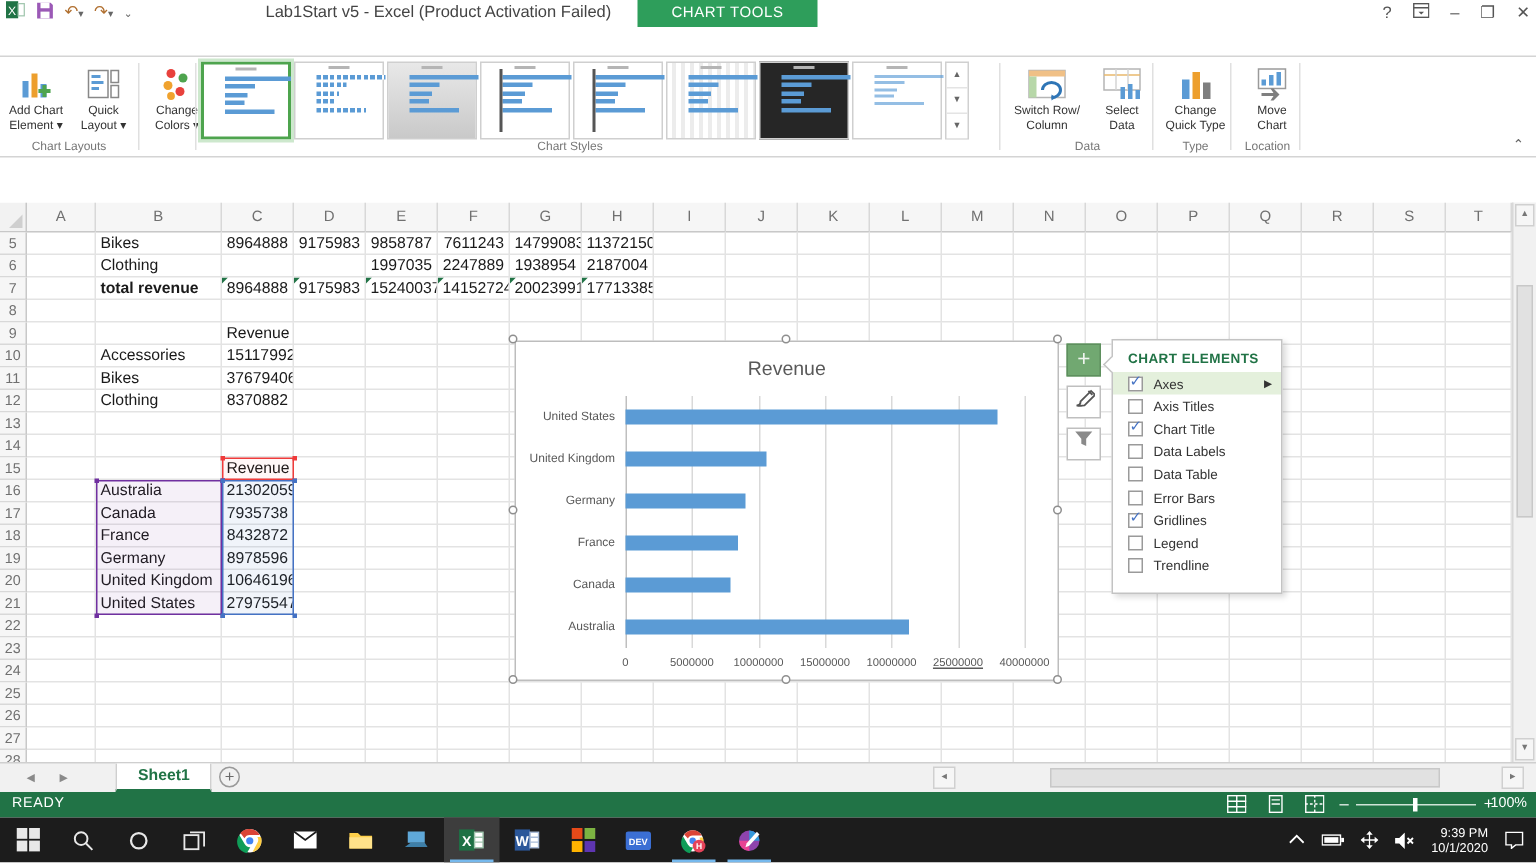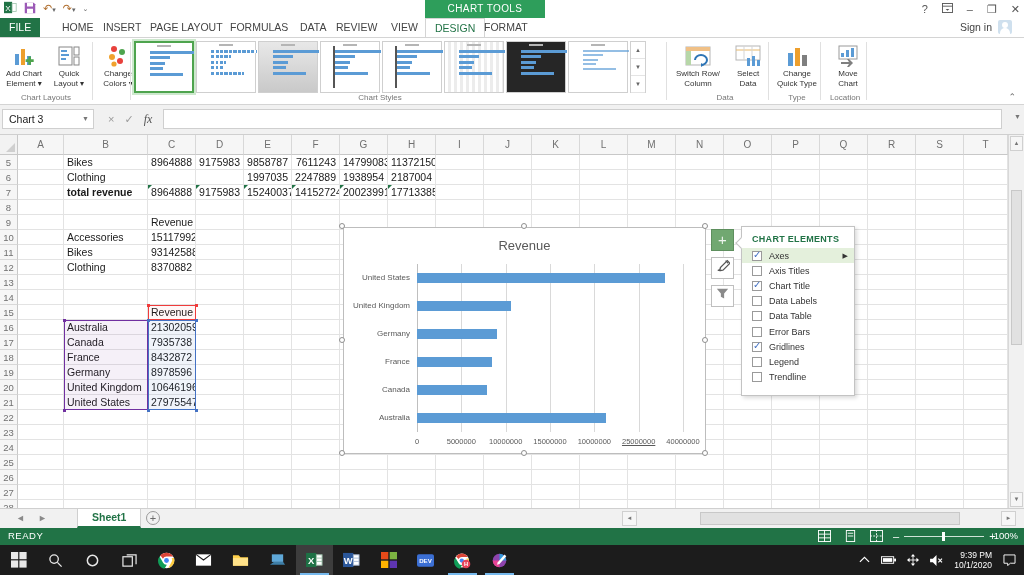--- a/index.html
+++ b/index.html
@@ -142,52 +142,35 @@
           </svg></span>
       <span><svg width="12" height="12" viewBox="0 0 16 16">
             <path d="M1 1h12l2 2v12H1z" fill="#9b59b6"></path>
             <rect x="4" y="1" width="8" height="5" fill="#fff"></rect>
             <rect x="4" y="9" width="8" height="6" fill="#fff"></rect>
           </svg></span>
       <span class="qbtn"><span>↶</span><span class="caret">▾</span></span>
       <span class="qbtn"><span>↷</span><span class="caret">▾</span></span>
       <span class="caret">⌄</span>
     </div>
+    <div class="doc-title">Lab1Start v5 - Excel (Product Activation Failed)</div>
     <div class="charttools">CHART TOOLS</div>
     <div class="wincontrols">
       <span>?</span>
       <span><svg width="11" height="10" viewBox="0 0 12 11">
             <rect x="0.5" y="0.5" width="11" height="10" fill="none" stroke="#555"></rect>
             <line x1="0.5" y1="3.5" x2="11.5" y2="3.5" stroke="#555"></line>
             <path d="M6 8.5l-2-2h4z" fill="#555"></path>
           </svg></span>
       <span>–</span>
       <span>❐</span>
       <span>✕</span>
     </div>
   </div>
 
-  <div class="tabrow">
-    <div id="tabs">
-        <div class="tab file" style="left: 0px;">FILE</div>
-        <div class="tab" style="left: 53px;">HOME</div>
-        <div class="tab" style="left: 94px;">INSERT</div>
-        <div class="tab" style="left: 141px;">PAGE LAYOUT</div>
-        <div class="tab" style="left: 221px;">FORMULAS</div>
-        <div class="tab" style="left: 291px;">DATA</div>
-        <div class="tab" style="left: 327px;">REVIEW</div>
-        <div class="tab" style="left: 382px;">VIEW</div>
-        <div class="tab active" style="left: 425px;">DESIGN</div>
-        <div class="tab" style="left: 475px;">FORMAT</div>
-      </div>
-    <div class="signin">
-      <span>Sign in</span>
-      <span class="avatar"></span>
-    </div>
-  </div>
 
   <div class="ribbon">
     <div id="ribbon-buttons">
         <div class="rbtn" style="left: 2px;">
           <div class="ricon">
             <svg width="24" height="24" viewBox="0 0 24 24">
               <rect x="3" y="10" width="4" height="11" fill="#5B9BD5"></rect>
               <rect x="9" y="5" width="4" height="16" fill="#ED9F2D"></rect>
               <rect x="15" y="12" width="4" height="9" fill="#5B9BD5"></rect>
               <path d="M17 14h3v3h3v3h-3v3h-3v-3h-3v-3h3z" fill="#4ea44e" transform="translate(1,0) scale(0.9)"></path>
@@ -369,33 +352,20 @@
     <div class="rsep" style="left:820px"></div>
     <div class="rsep" style="left:866px"></div>
     <div class="collapse">⌃</div>
   <div class="rgroup-label" style="left: -14px; width: 120px;">Chart Layouts</div>
       <div class="rgroup-label" style="left: 320px; width: 120px;">Chart Styles</div>
       <div class="rgroup-label" style="left: 665px; width: 120px;">Data</div>
       <div class="rgroup-label" style="left: 737px; width: 120px;">Type</div>
       <div class="rgroup-label" style="left: 785px; width: 120px;">Location</div>
     </div>
 
-  <div class="fbar">
-    <div class="namebox">
-      <span>Chart 3</span>
-      <span class="dd">▼</span>
-    </div>
-    <div class="fbtns">
-      <span>×</span>
-      <span>✓</span>
-      <span class="fx">fx</span>
-    </div>
-    <div class="finput"></div>
-    <div class="fdd">▼</div>
-  </div>
 
   <div class="grid" id="grid">
       <div class="corner"></div>
       <div class="colhdr" style="left: 18px; width: 46px;">A</div>
       <div class="colhdr" style="left: 64px; width: 84px;">B</div>
       <div class="colhdr" style="left: 148px; width: 48px;">C</div>
       <div class="colhdr" style="left: 196px; width: 48px;">D</div>
       <div class="colhdr" style="left: 244px; width: 48px;">E</div>
       <div class="colhdr" style="left: 292px; width: 48px;">F</div>
       <div class="colhdr" style="left: 340px; width: 48px;">G</div>
@@ -534,21 +504,21 @@
       <div class="cell" style="left: 676px; top: 95px; width: 48px; height: 15px;"></div>
       <div class="cell" style="left: 724px; top: 95px; width: 48px; height: 15px;"></div>
       <div class="cell" style="left: 772px; top: 95px; width: 48px; height: 15px;"></div>
       <div class="cell" style="left: 820px; top: 95px; width: 48px; height: 15px;"></div>
       <div class="cell" style="left: 868px; top: 95px; width: 48px; height: 15px;"></div>
       <div class="cell" style="left: 916px; top: 95px; width: 48px; height: 15px;"></div>
       <div class="cell" style="left: 964px; top: 95px; width: 44px; height: 15px;"></div>
       <div class="rowhdr" style="top: 110px; height: 15px; line-height: 15px;">11</div>
       <div class="cell" style="left: 18px; top: 110px; width: 46px; height: 15px;"></div>
       <div class="cell" style="left: 64px; top: 110px; width: 84px; height: 15px;">Bikes</div>
-      <div class="cell num" style="left: 148px; top: 110px; width: 48px; height: 15px;">93142588</div>
+      <div class="cell num" style="left: 148px; top: 110px; width: 48px; height: 15px;">37679406</div>
       <div class="cell" style="left: 196px; top: 110px; width: 48px; height: 15px;"></div>
       <div class="cell" style="left: 244px; top: 110px; width: 48px; height: 15px;"></div>
       <div class="cell" style="left: 292px; top: 110px; width: 48px; height: 15px;"></div>
       <div class="cell" style="left: 340px; top: 110px; width: 48px; height: 15px;"></div>
       <div class="cell" style="left: 388px; top: 110px; width: 48px; height: 15px;"></div>
       <div class="cell" style="left: 436px; top: 110px; width: 48px; height: 15px;"></div>
       <div class="cell" style="left: 484px; top: 110px; width: 48px; height: 15px;"></div>
       <div class="cell" style="left: 532px; top: 110px; width: 48px; height: 15px;"></div>
       <div class="cell" style="left: 580px; top: 110px; width: 48px; height: 15px;"></div>
       <div class="cell" style="left: 628px; top: 110px; width: 48px; height: 15px;"></div>

